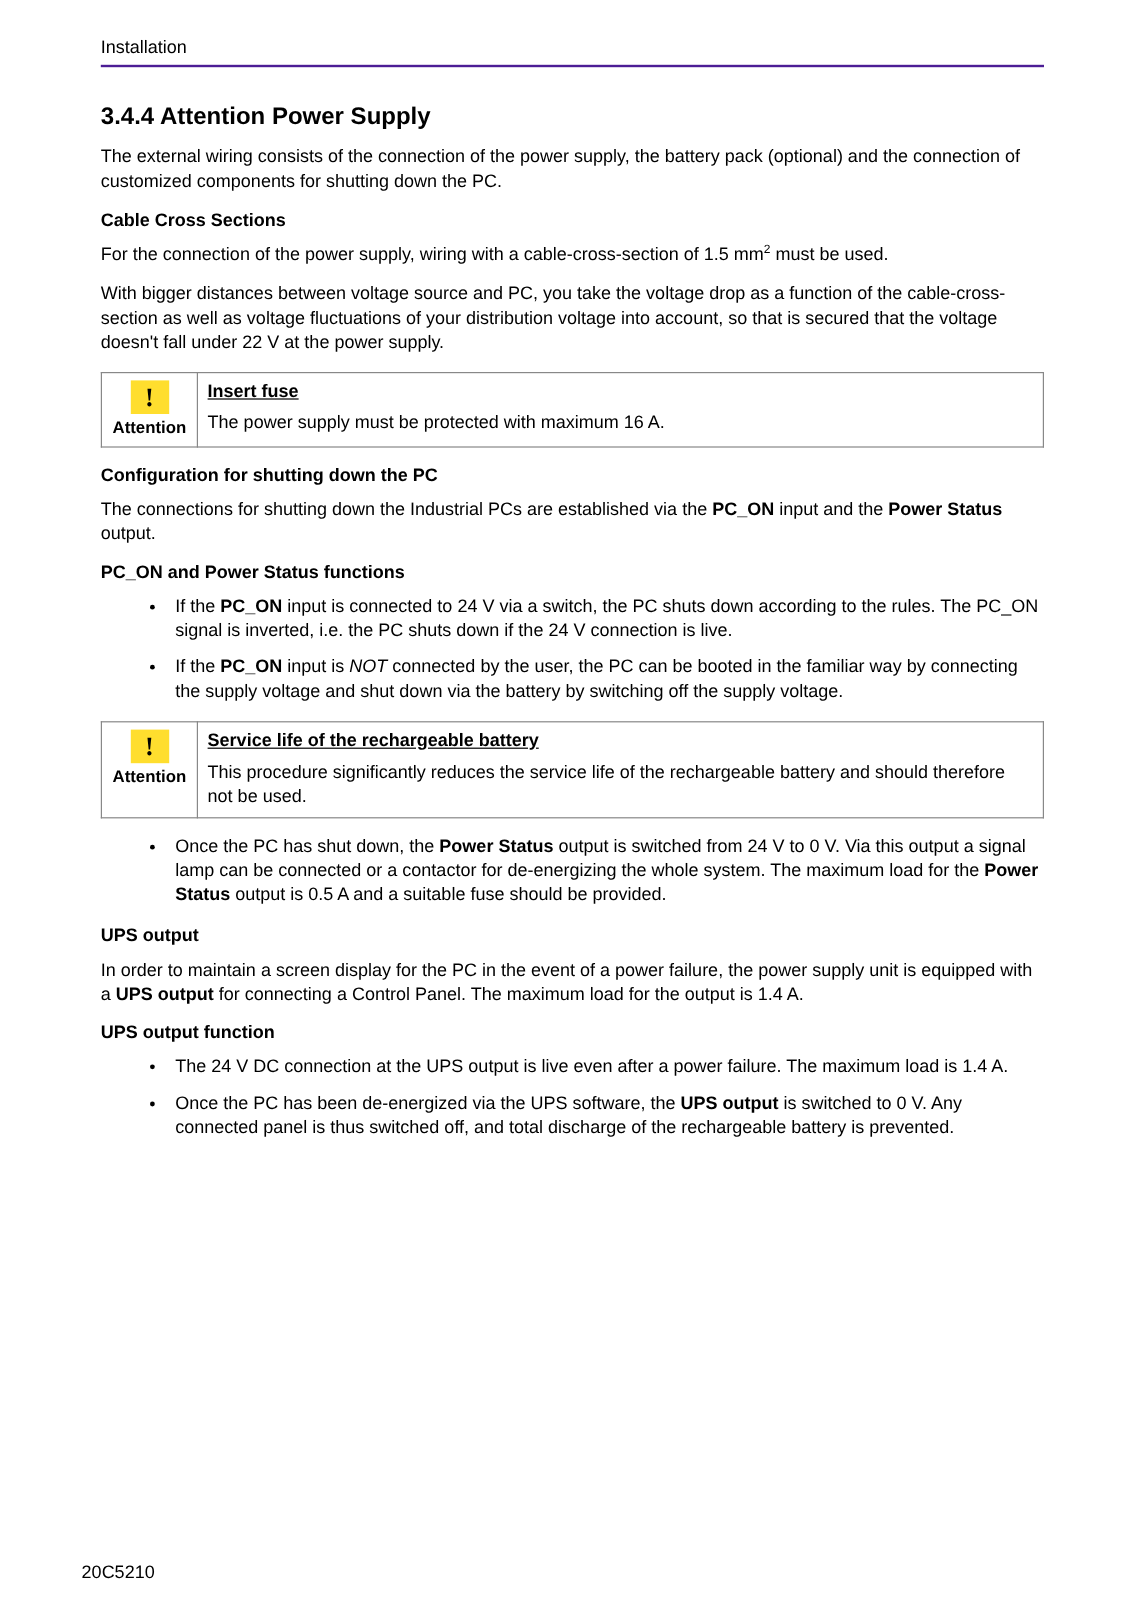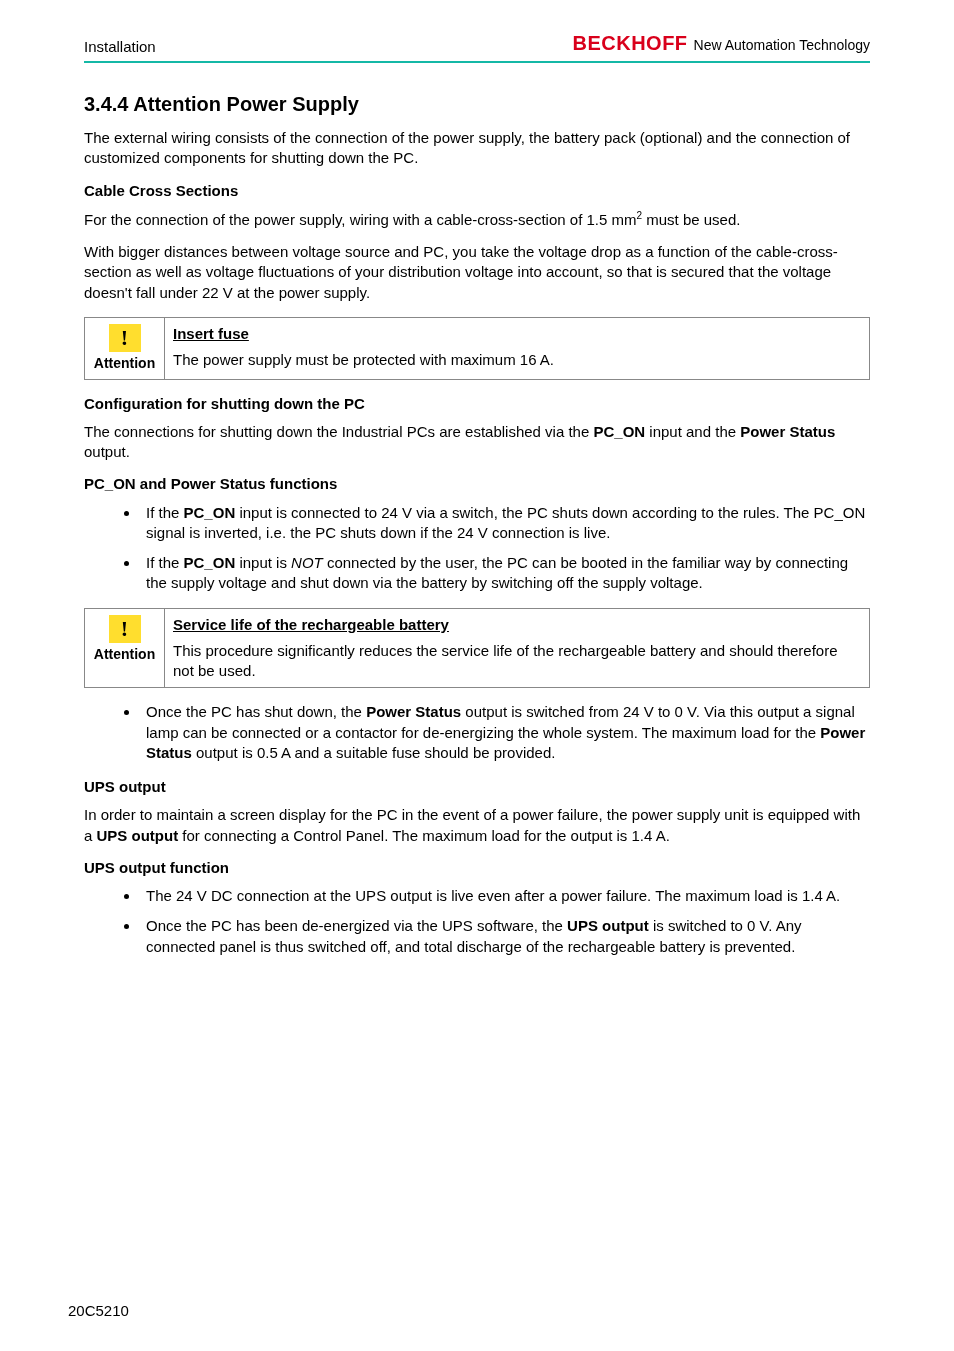--- a/index.html
+++ b/index.html
@@ -11,21 +11,21 @@
     width: 954px;
     height: 1351px;
     position: relative;
     padding: 30px 84px 40px 84px;
     line-height: 1.35;
   }
   .header-row {
     display: flex;
     justify-content: space-between;
     align-items: flex-end;
-    border-bottom: 2px solid #14b8a6;
+    border-bottom: 2px solid #4c1d95;
     padding-bottom: 4px;
     margin-bottom: 28px;
   }
   .header-left { font-size: 15px; }
   .logo-group { display: flex; align-items: baseline; gap: 6px; }
   .logo-text { color: #d9001b; font-weight: bold; font-size: 20px; letter-spacing: 0.5px; font-family: Arial, sans-serif; }
   .logo-tag { font-size: 14px; font-family: Arial, sans-serif; }
   h2.section-heading {
     font-size: 20px;
     font-weight: bold;
@@ -82,24 +82,20 @@
     font-size: 15px;
   }
   b, strong { font-weight: bold; }
   em.it { }
 </style>
 </head>
 <body>
 
 <div class="header-row">
   <div class="header-left">Installation</div>
-  <div class="logo-group">
-    <span class="logo-text">BECKHOFF</span>
-    <span class="logo-tag">New Automation Technology</span>
-  </div>
 </div>
 
 <h2 class="section-heading">3.4.4  Attention Power Supply</h2>
 
 <p class="body-para">The external wiring consists of the connection of the power supply, the battery pack (optional) and the connection of customized components for shutting down the PC.</p>
 
 <p class="sub-heading">Cable Cross Sections</p>
 
 <p class="body-para">
   <span>For the connection of the power supply, wiring  with a cable-cross-section of 1.5 mm</span><span class="sup">2</span><span>  must be used.</span>

